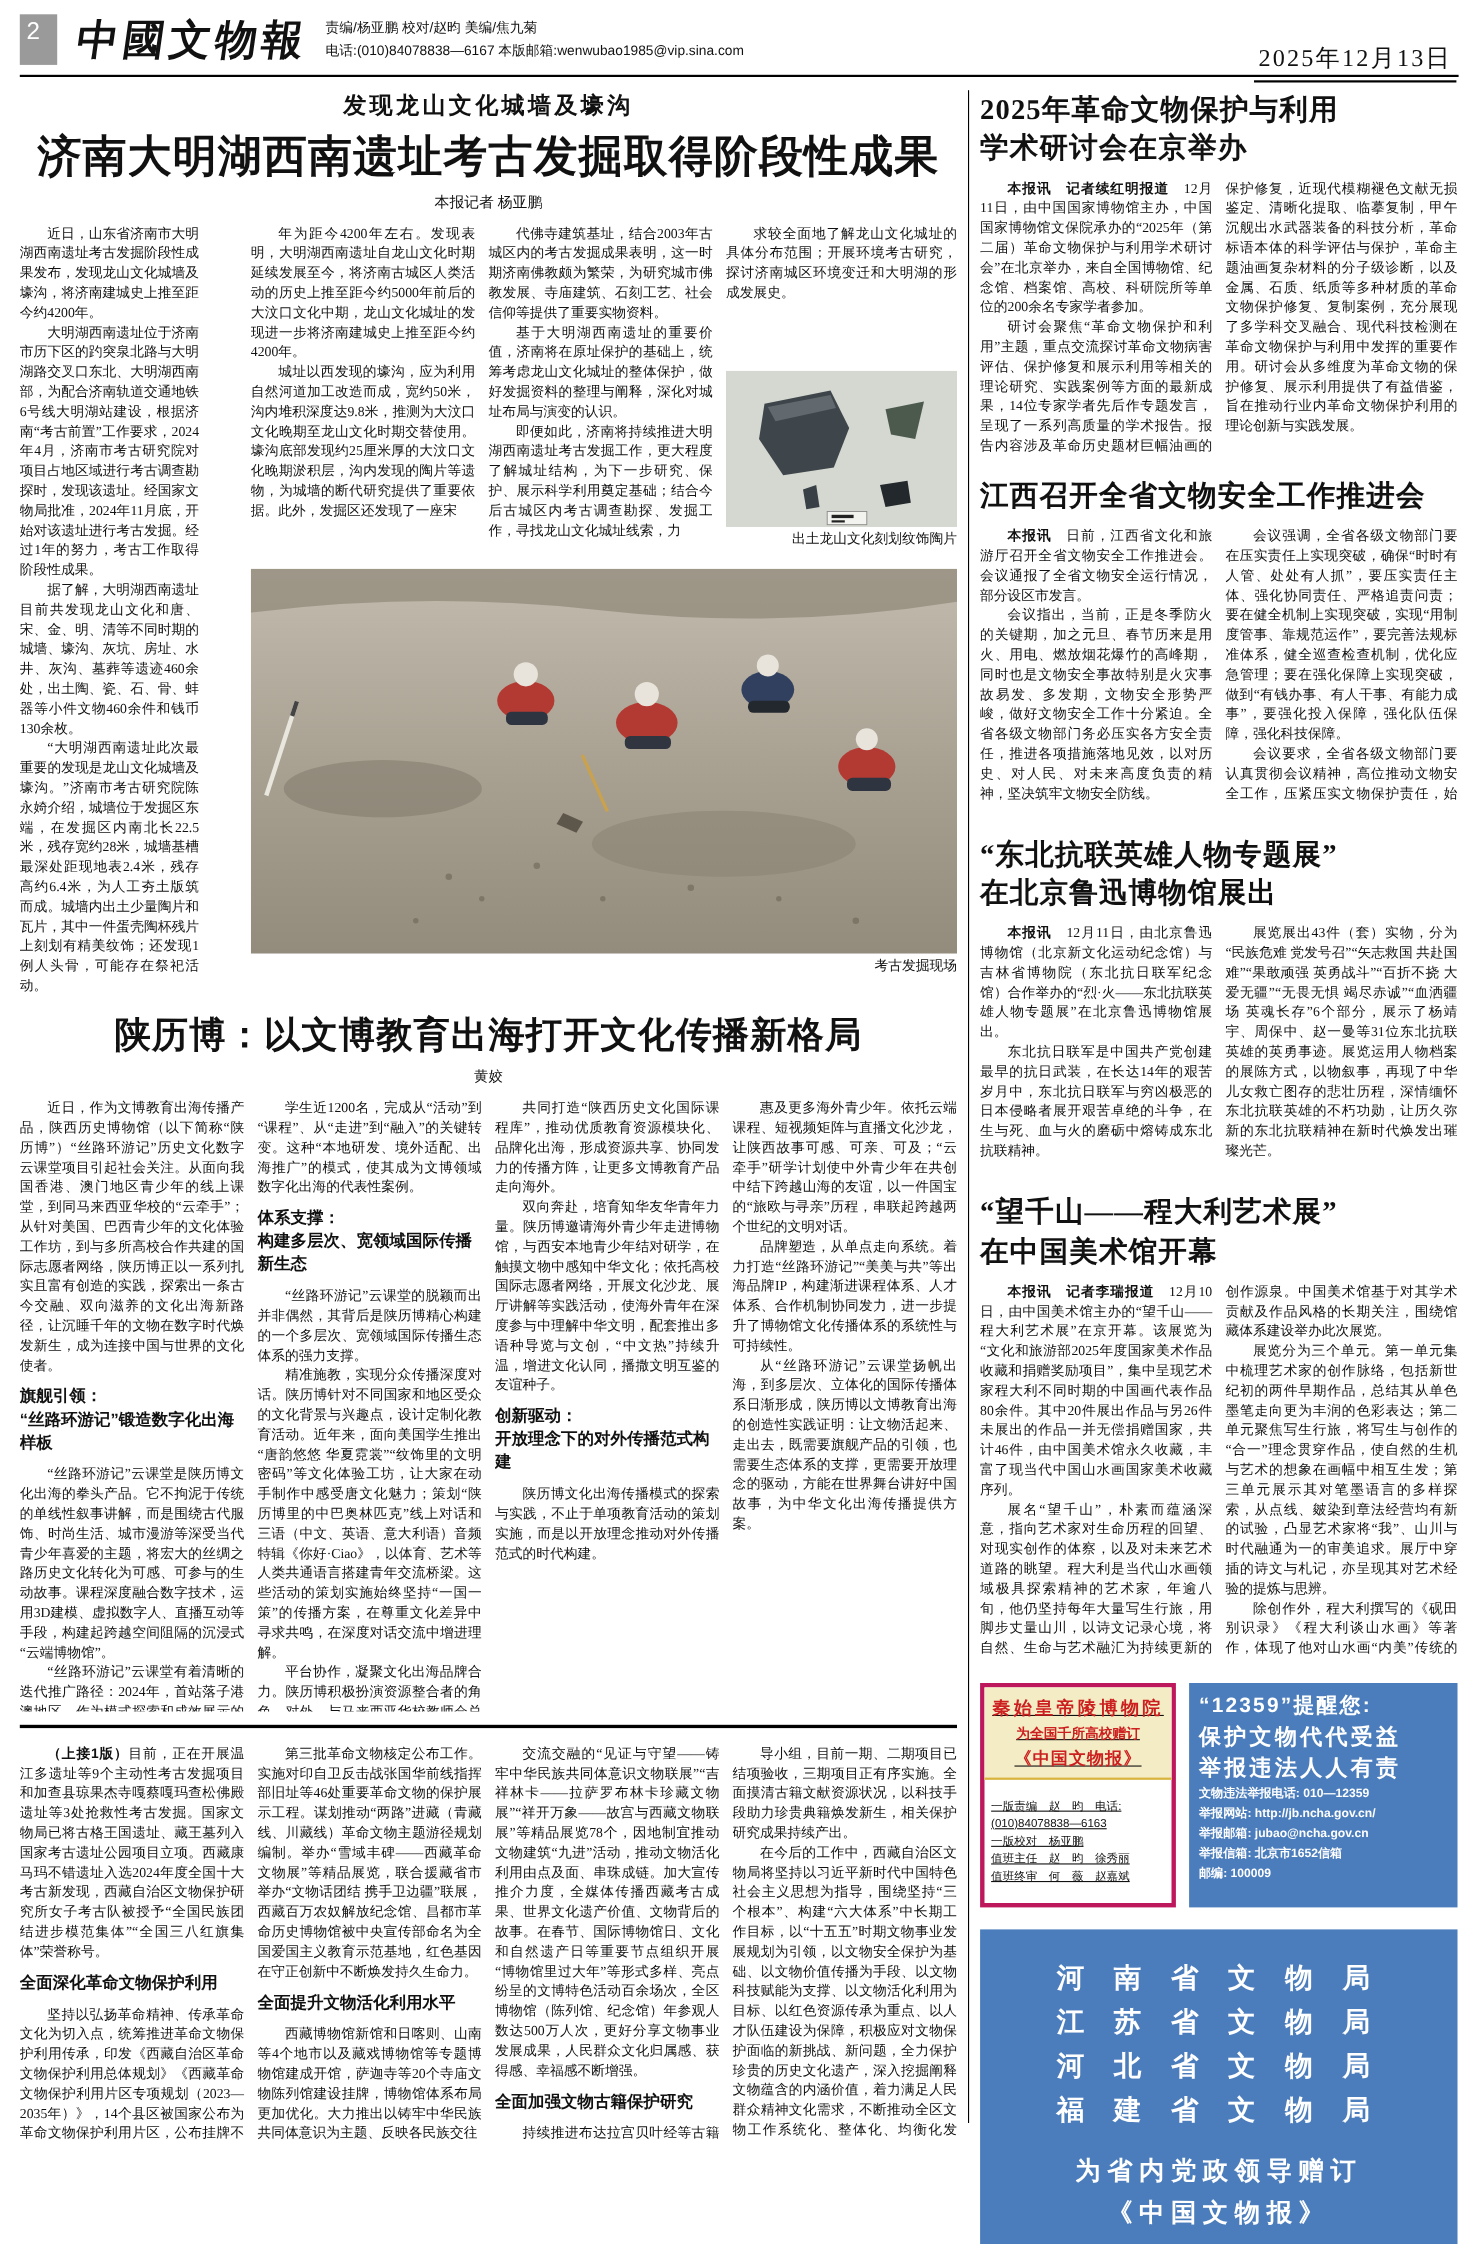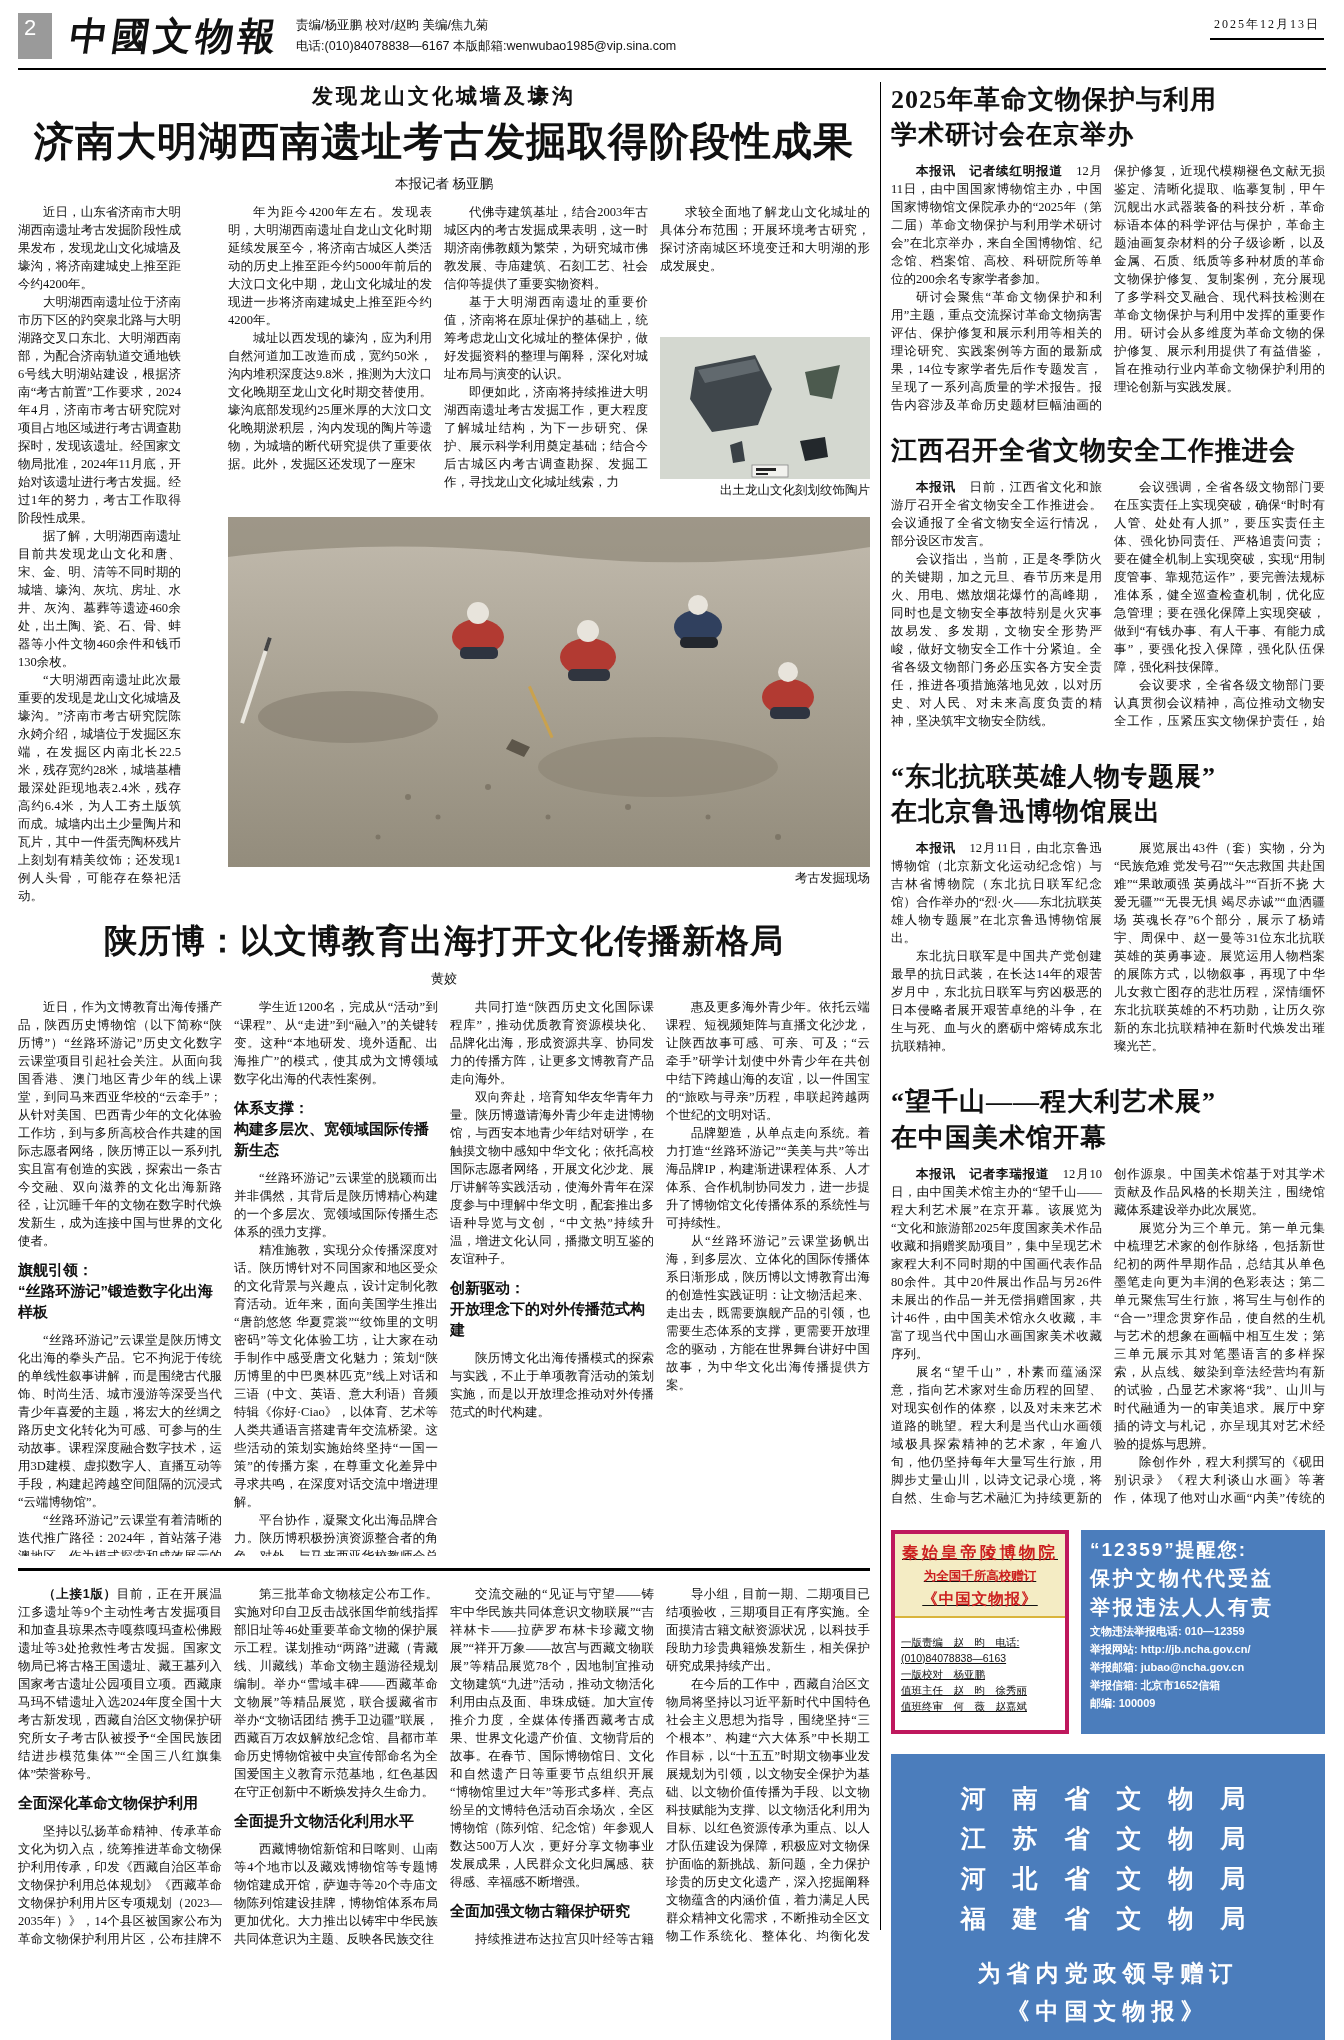--- a/index.html
+++ b/index.html
@@ -15,21 +15,21 @@
     font-family:"Liberation Sans",sans-serif; font-size:22px; display:flex;
     align-items:flex-start; justify-content:flex-start; padding:2px 0 0 6px; }
   .masthead { font-size:38px; font-weight:bold; transform:skewX(-8deg);
     letter-spacing:4px; margin-left:18px; font-family:"Liberation Serif",serif; }
   .hdr-center { display:flex; align-items:center; margin-left:150px; }
   .vbar { width:7px; height:54px; background:#000; }
   .section-title { font-size:46px; font-weight:900; letter-spacing:26px;
     padding:0 18px 0 40px; font-family:"Liberation Sans",sans-serif; }
   .hdr-info { font-size:12.5px; line-height:1.7; margin-left:16px;
     font-family:"Liberation Sans",sans-serif; }
-  .hdr-date { position:absolute; right:2px; top:8px; font-size:12px;
+  .hdr-date { position:absolute; right:2px; top:30px; font-size:22px;
     border-bottom:2px solid #000; padding:0 4px 5px 4px; letter-spacing:2px; }
   .hdr-rule { border-top:2.5px solid #000; margin-top:4px; }
   
   .content { display:flex; margin-top:12px; }
   .left { width:852px; }
   .vrule { width:1px; background:#000; margin:0 10px; height:1848px; }
   .right { width:434px; }
   
   .bodytxt p { font-size:12.5px; line-height:18px; text-align:justify;
     text-indent:2em; }

